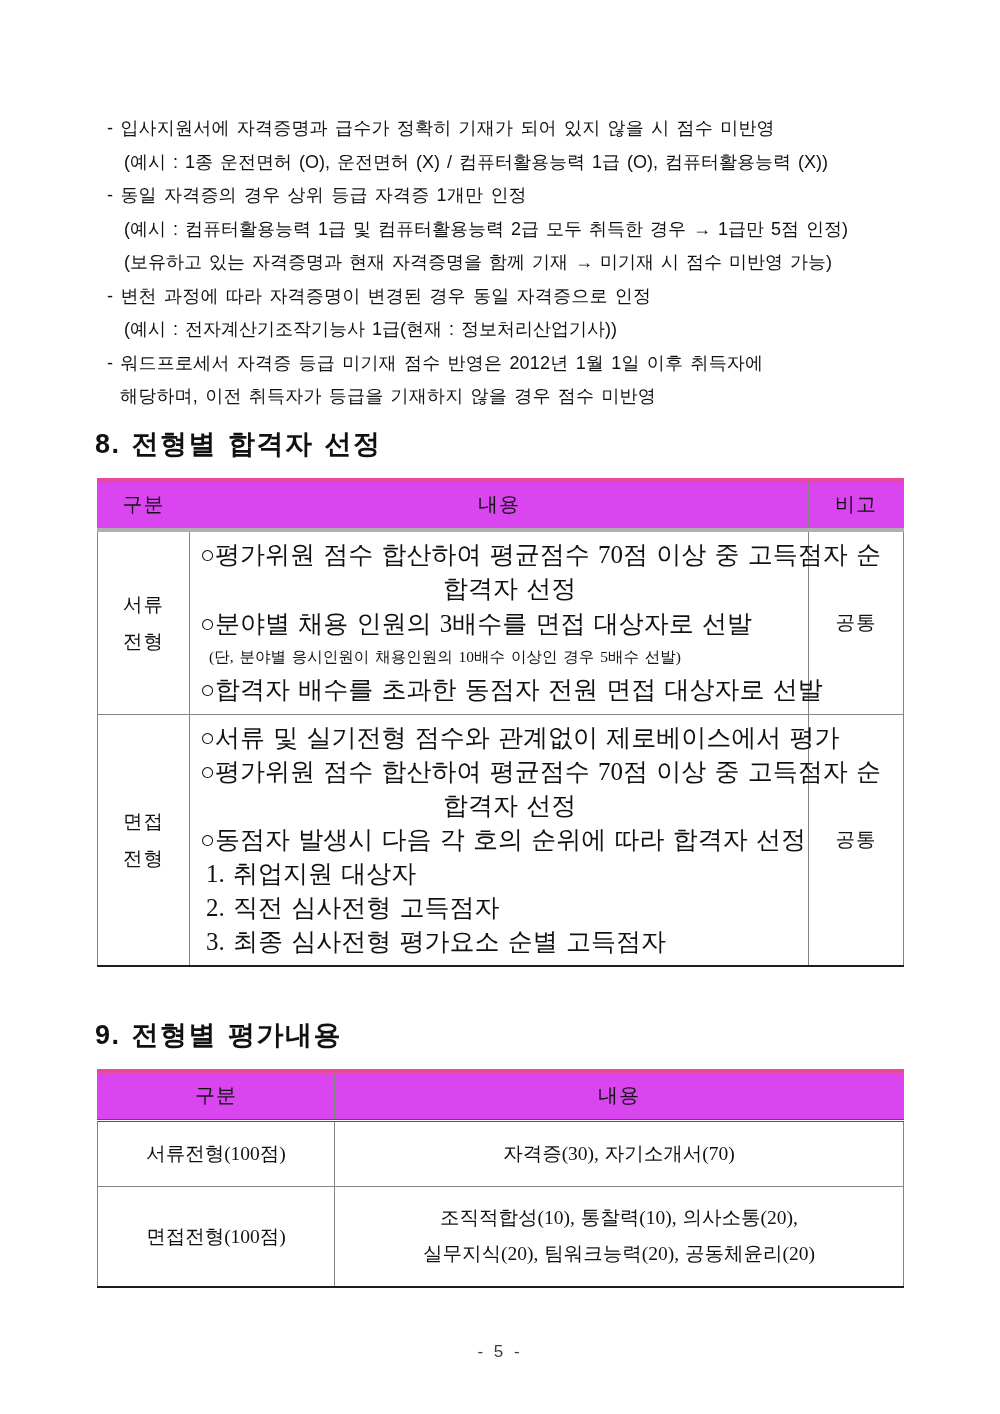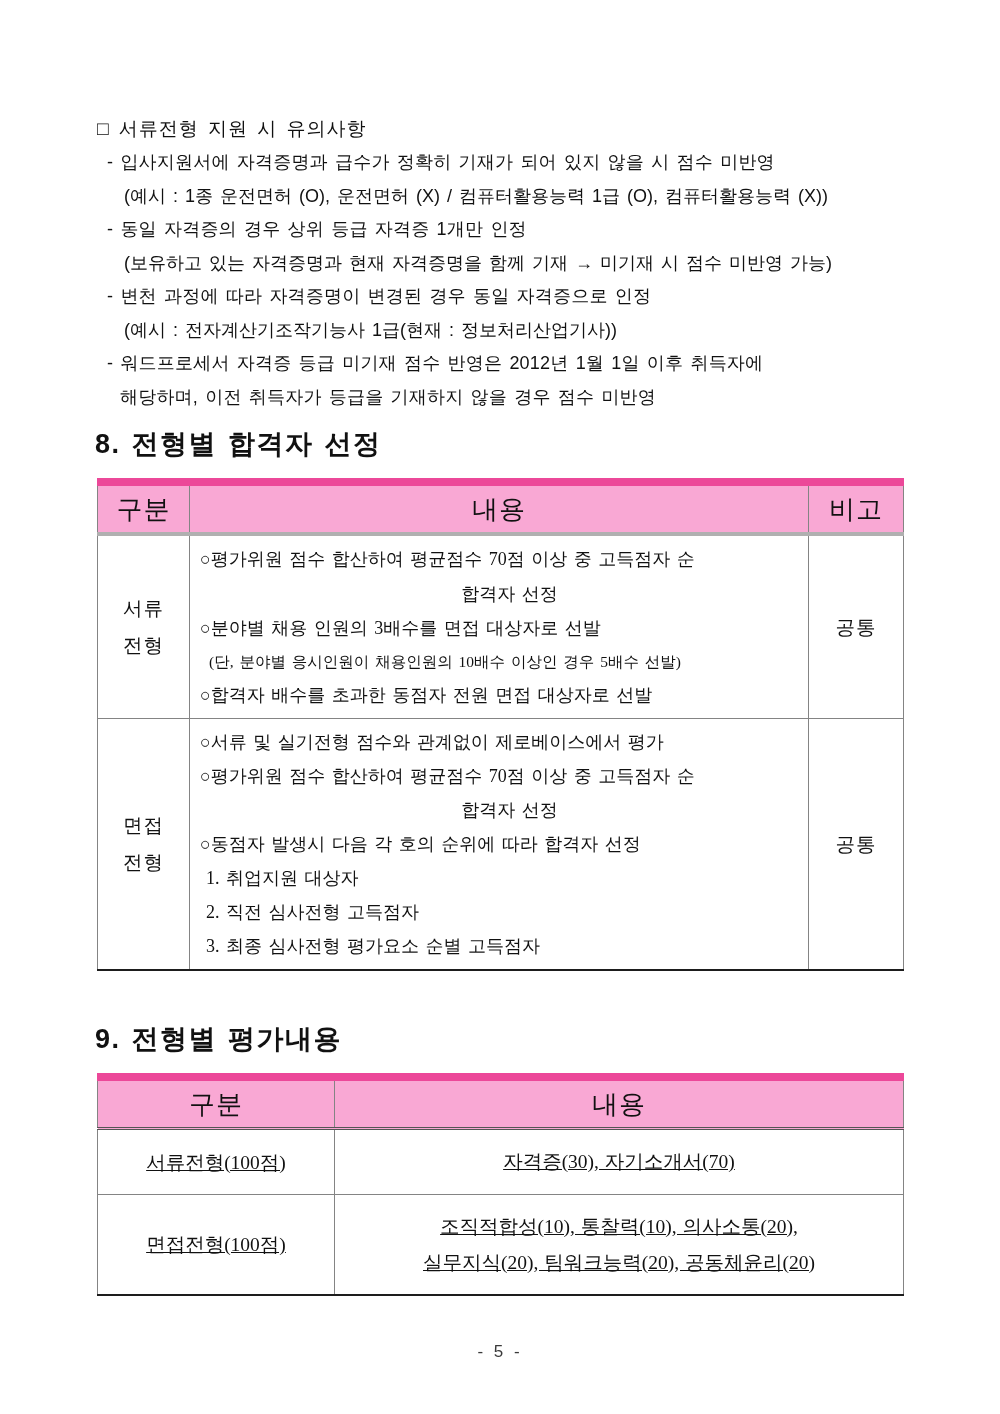--- a/index.html
+++ b/index.html
@@ -40,44 +40,44 @@
   table {
     border-collapse: collapse;
     width: 806px;
     table-layout: fixed;
     font-family: "Liberation Serif", serif;
     border-top: 2px solid #1d1d1d;
     border-bottom: 2px solid #1d1d1d;
   }
   th, td { border: 1px solid #848484; }
   th {
-    background: #f9a8d4;
+    background: #d946ef;
     font-weight: normal;
-    font-size: 26px;
+    font-size: 20px;
     height: 44px;
     letter-spacing: 1px;
-    border-top: 8px solid #ec4899;
+    border-top: 4px solid #ec4899;
   }
   .t1 th { border-bottom: 4px solid #b0b0b0; }
   .t2 th { border-bottom: 3px double #555555; }
 
   td.cat {
     text-align: center; vertical-align: middle;
     font-size: 19.5px; line-height: 37px; letter-spacing: 1px;
   }
   td.content { padding: 6px 8px 6px 10px; vertical-align: middle; }
-  .cline { font-size: 18px; line-height: 34.5px; word-spacing: 2px; white-space: nowrap; }
+  .cline { font-size: 25px; line-height: 34.5px; word-spacing: 2px; white-space: nowrap; }
   .t1 tr.row2 .cline { line-height: 34px; }
   .cline.cont  { padding-left: 19px; text-align: center; }
   .cline.small { font-size: 15.5px; line-height: 32px; padding-left: 9px; }
   .cline.num   { padding-left: 6px; }
   td.note { text-align: center; vertical-align: middle; font-size: 19.5px; letter-spacing: 1px; }
 
   
-  .t2 td { text-align: center; vertical-align: middle; font-size: 19.5px; text-decoration: underline; }
+  .t2 td { text-align: center; vertical-align: middle; font-size: 19.5px; }
   .t2 tr.r1 td { height: 62px; }
   .t2 tr.r2 td { height: 97px; }
   .t2 .cline2 { font-size: 19.5px; line-height: 36px; word-spacing: 1px; }
 
   
   .footer {
     position: absolute;
     top: 1342px; left: 0;
     width: 1000px;
     text-align: center;
@@ -85,25 +85,25 @@
     color: #3a3a3a;
     letter-spacing: 3px;
   }
 </style>
 </head>
 <body>
 
 <div class="page">
 
   <section>
-    <div class="notes-title">□ 서류전형 지원 시 유의사항</div>
     <div id="notes-list">
         <div class="note-line dash">- 입사지원서에 자격증명과 급수가 정확히 기재가 되어 있지 않을 시 점수 미반영</div>
         <div class="note-line sub">(예시 : 1종 운전면허 (O), 운전면허 (X) / 컴퓨터활용능력 1급 (O), 컴퓨터활용능력 (X))</div>
         <div class="note-line dash">- 동일 자격증의 경우 상위 등급 자격증 1개만 인정</div>
+        <div class="note-line sub">(예시 : 컴퓨터활용능력 1급 및 컴퓨터활용능력 2급 모두 취득한 경우 → 1급만 5점 인정)</div>
         <div class="note-line sub">(보유하고 있는 자격증명과 현재 자격증명을 함께 기재 → 미기재 시 점수 미반영 가능)</div>
         <div class="note-line dash">- 변천 과정에 따라 자격증명이 변경된 경우 동일 자격증으로 인정</div>
         <div class="note-line sub">(예시 : 전자계산기조작기능사 1급(현재 : 정보처리산업기사))</div>
         <div class="note-line dash">- 워드프로세서 자격증 등급 미기재 점수 반영은 2012년 1월 1일 이후 취득자에</div>
         <div class="note-line cont">해당하며, 이전 취득자가 등급을 기재하지 않을 경우 점수 미반영</div>
       </div>
   </section>
 
   <h2 class="section-heading">8. 전형별 합격자 선정</h2>
 

